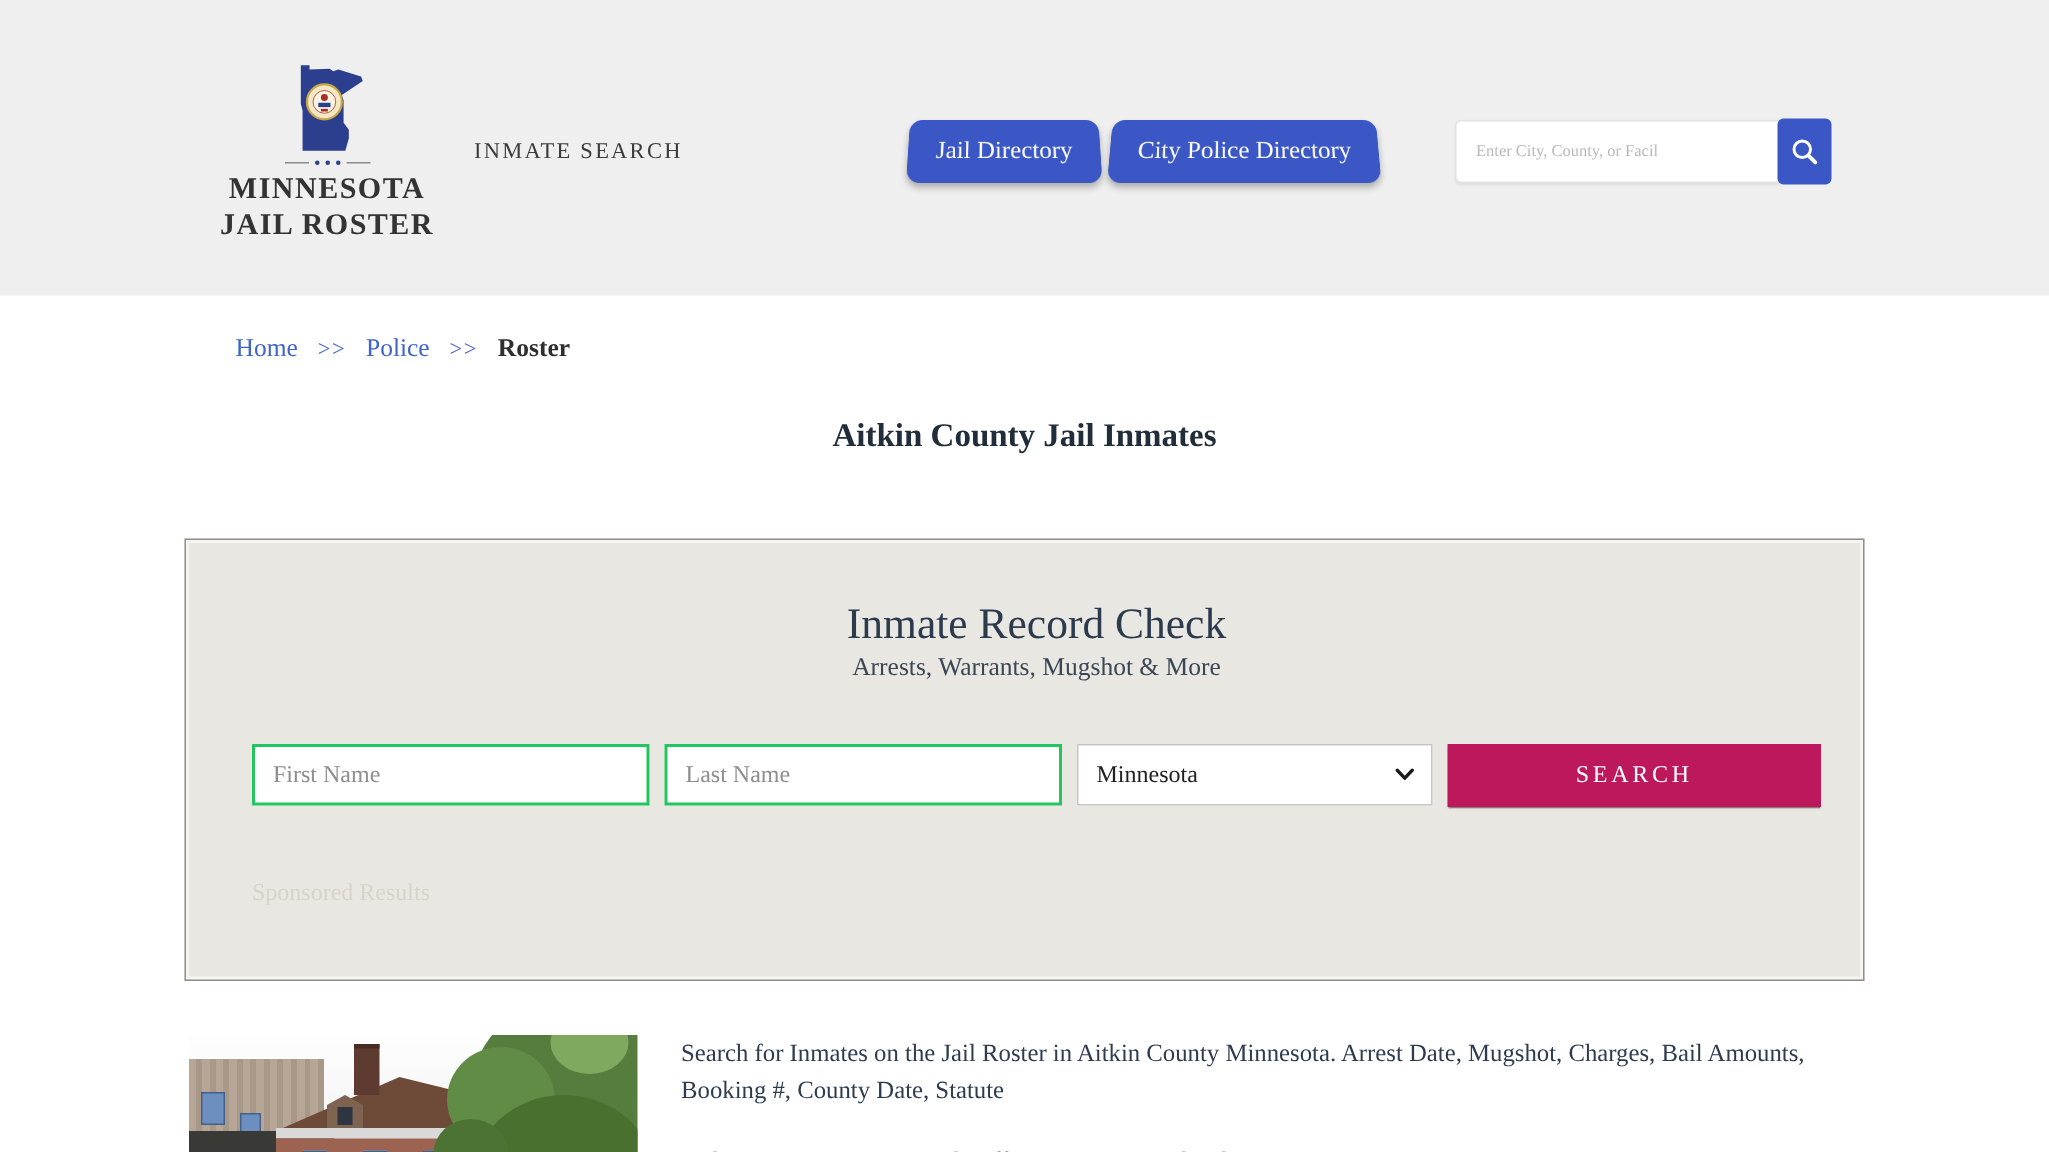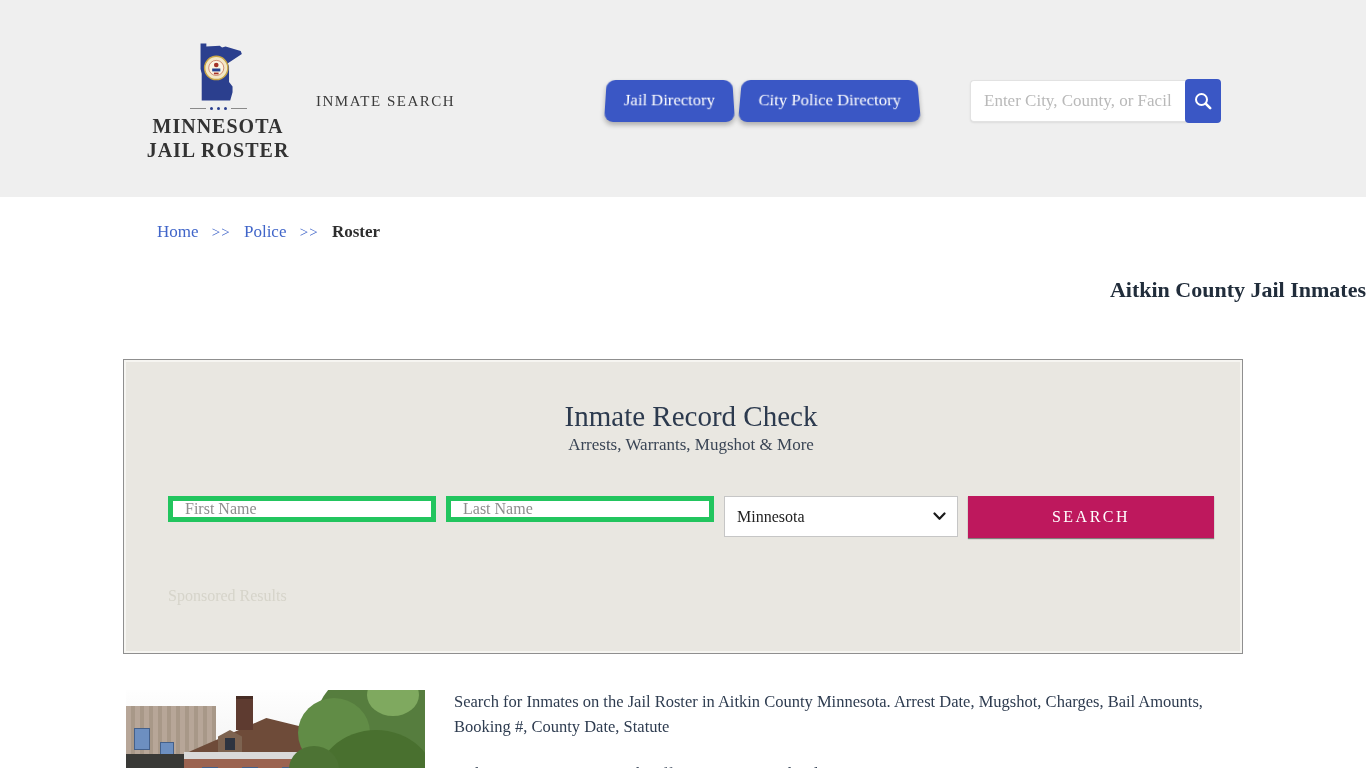--- a/index.html
+++ b/index.html
@@ -25,47 +25,47 @@
   .tab-button {
     height:44px; background:#3a57c5; color:#ffffff; border:none; border-radius:9px;
     font-family:inherit; font-size:17px; padding:0 19px; cursor:pointer;
     transform:perspective(70px) rotateX(4deg); transform-origin:50% 100%;
     box-shadow:0 3px 5px rgba(0,0,0,.28);
   }
 
   .facility-search { position:absolute; left:970px; top:79px; display:flex; align-items:center; height:44px; }
   .facility-search input {
     width:217px; height:42px; border:1px solid #e2e2e2; border-right:none;
-    border-radius:4px 0 0 4px; padding:0 13px; font-family:inherit; font-size:17px;
+    border-radius:4px 0 0 4px; padding:0 13px; font-family:inherit; font-size:11px;
     color:#555; background:#fff; outline:none; box-shadow:0 1px 2px rgba(0,0,0,.08);
   }
   .facility-search input::placeholder { color:#b9b9b9; }
   .search-btn {
     width:36px; height:44px; background:#3a57c5; border:none; border-radius:4px;
     display:flex; align-items:center; justify-content:center; cursor:pointer; margin-left:-2px;
   }
 
   
   .breadcrumb { margin:25px 0 0 157px; font-size:17px; }
   .breadcrumb a { color:#4065c9; text-decoration:none; cursor:pointer; }
   .breadcrumb .sep { color:#4065c9; margin:0 9px; font-size:15px; letter-spacing:1px; }
   .breadcrumb .current { color:#2e2e2e; font-weight:700; }
 
-  .page-title { margin:35px 0 0; text-align:right; font-size:22px; font-weight:700; color:#212d3b; }
+  .page-title { margin:35px 0 0; text-align:center; font-size:22px; font-weight:700; color:#212d3b; }
 
   
   .record-panel {
     width:1120px; height:295px; margin:56px auto 0; background:#e9e7e1;
     border:1px solid #8f8f8f; box-shadow:inset 0 0 0 2px #f6f5f1;padding-left:16px;
   }
   .rc-title { margin:40px 0 0; text-align:center; font-size:29px; font-weight:500; color:#2c3a4e; }
   .rc-sub { margin:2px 0 0; text-align:center; font-size:17px; color:#3a4555; }
   .rc-form { display:flex; gap:10px; margin:41px 28px 0; }
   .field {
-    flex:1; height:26px; border:5px solid #22c55e; background:#fff;
+    flex:1; height:41px; border:2px solid #22c55e; background:#fff;
     font-family:inherit; font-size:16px; color:#333; padding:0 12px; outline:none;
   }
   input.field::placeholder { color:#8e8e8e; }
   .select-wrap { flex:1; position:relative; }
   .select-wrap select {
     width:100%; height:41px; appearance:none; -webkit-appearance:none;
     border:1px solid #c6c6c6; background:#fff; font-family:inherit; font-size:16px;
     color:#222; padding:0 12px; outline:none; border-radius:0;
   }
   .select-wrap .chev { position:absolute; right:12px; top:16px; pointer-events:none; }

